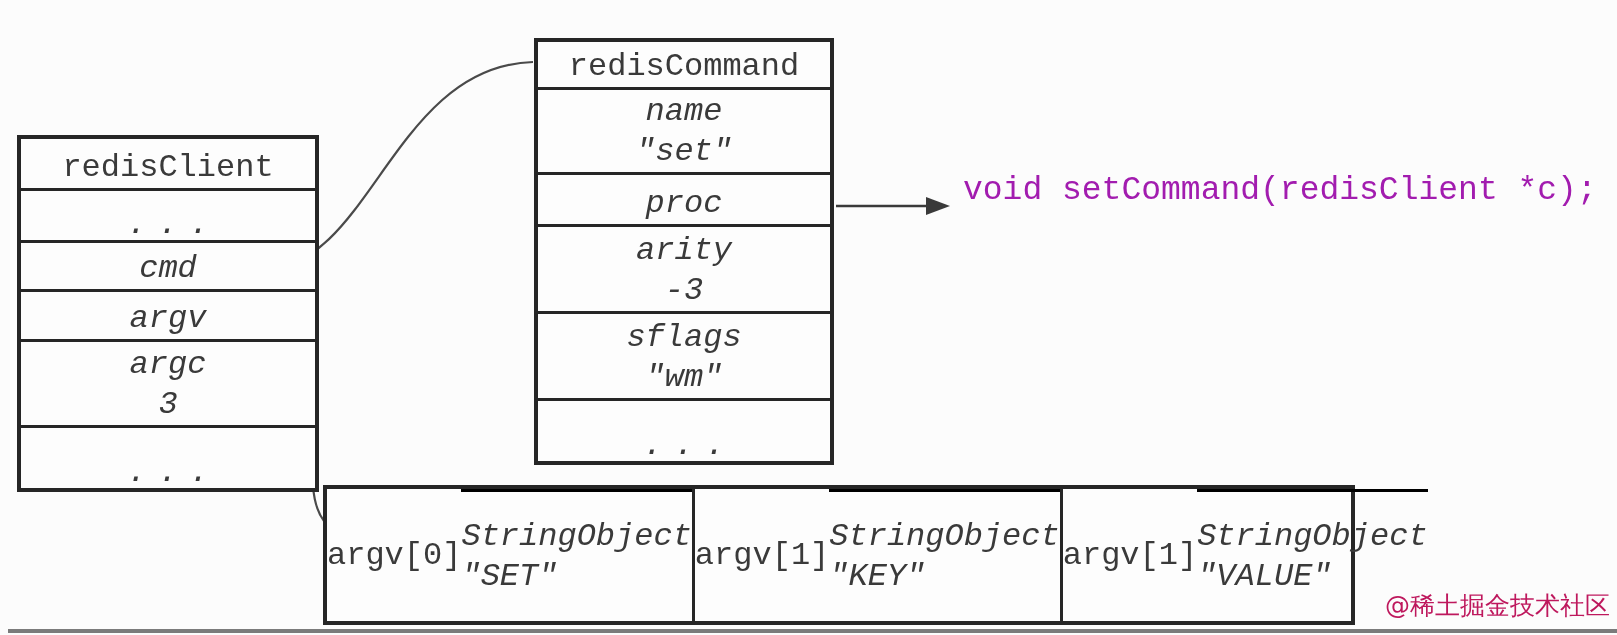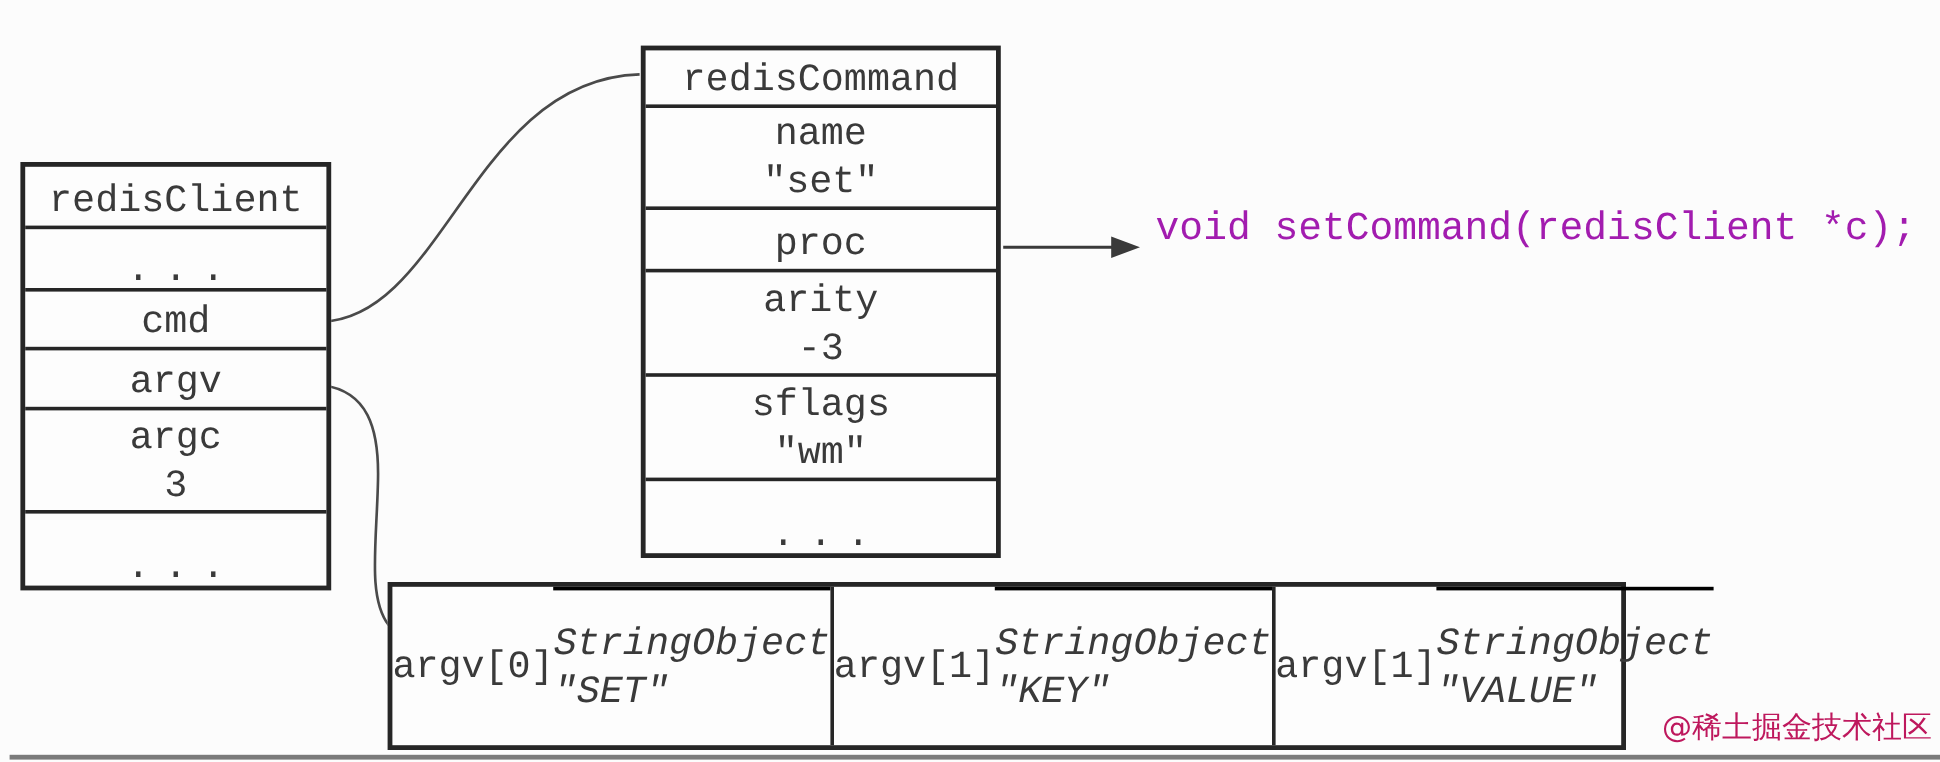--- a/index.html
+++ b/index.html
@@ -31,25 +31,25 @@
   }
   .struct-row{
     box-sizing:border-box;
     display:flex;
     flex-direction:column;
     align-items:center;
     justify-content:flex-end;
     line-height:40px;
     flex:0 0 auto;
   }
-  .struct-row + .struct-row{border-top:3px solid #262626;}
+  .struct-row + .struct-row{border-top:3px solid #262626;font-style:italic;}
   .struct-row.grow{flex:1 1 auto;}
   .dots{letter-spacing:12px;text-indent:12px;line-height:30px;}
   
-  #client-box{left:17px;top:135px;width:259px;height:357px;}
+  #client-box{left:17px;top:135px;width:302px;height:357px;}
   
   #command-box{left:534px;top:38px;width:300px;height:427px;}
   
   .argv-table{
     position:absolute;
     left:323px;top:485px;width:1032px;height:140px;
     box-sizing:border-box;
     border:4px solid #262626;
     background:#fdfdfd;
     display:flex;

